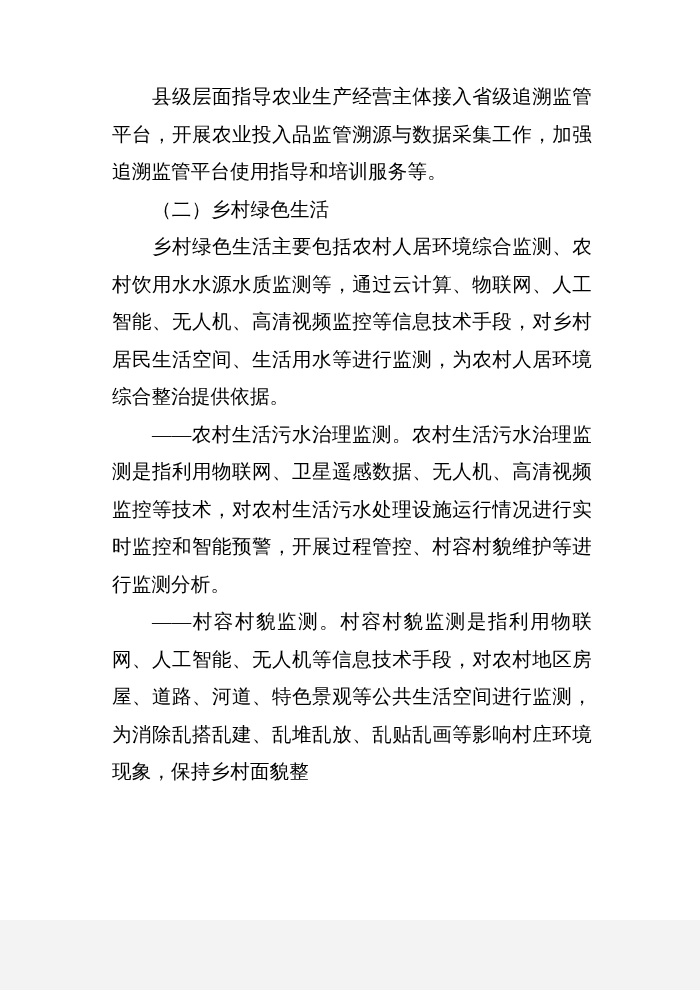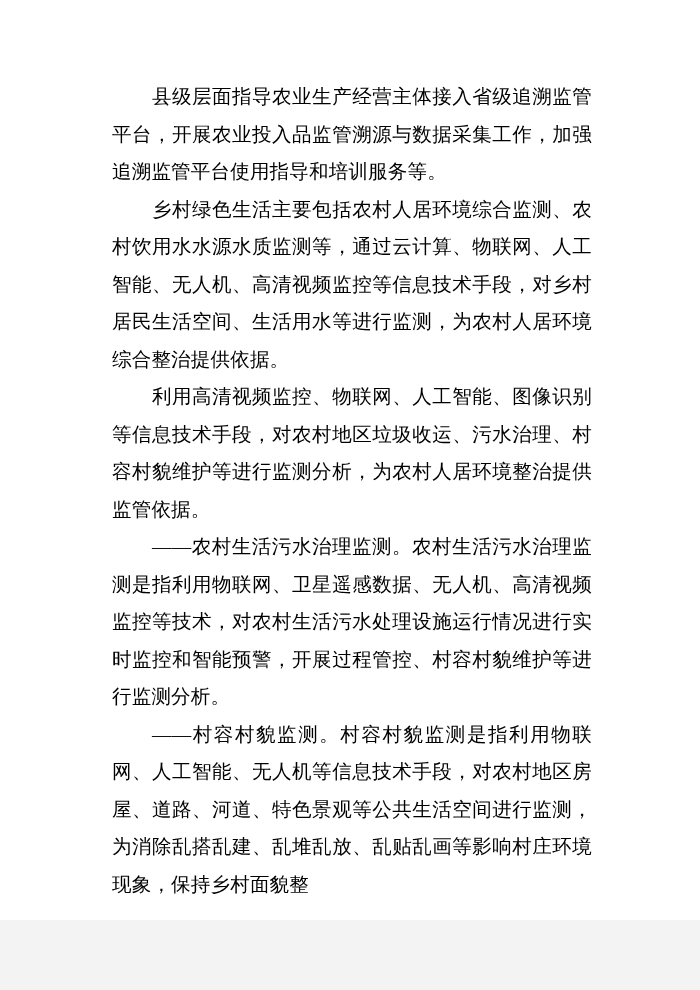--- a/index.html
+++ b/index.html
@@ -54,19 +54,19 @@
     color: #000000;
     font-family: "Liberation Serif", "DejaVu Serif", serif;
   }
 </style>
 </head>
 <body>
 
 <div class="page">
   <div class="content">
     <p class="indent">县级层面指导农业生产经营主体接入省级追溯监管平台，开展农业投入品监管溯源与数据采集工作，加强追溯监管平台使用指导和培训服务等。</p>
+    <p class="subheading">（二）乡村绿色生活</p>
     <p class="indent">乡村绿色生活主要包括农村人居环境综合监测、农村饮用水水源水质监测等，通过云计算、物联网、人工智能、无人机、高清视频监控等信息技术手段，对乡村居民生活空间、生活用水等进行监测，为农村人居环境综合整治提供依据。</p>
-    <p class="indent">利用高清视频监控、物联网、人工智能、图像识别等信息技术手段，对农村地区垃圾收运、污水治理、村容村貌维护等进行监测分析，为农村人居环境整治提供监管依据。</p>
     <p class="indent">——农村生活污水治理监测。农村生活污水治理监测是指利用物联网、卫星遥感数据、无人机、高清视频监控等技术，对农村生活污水处理设施运行情况进行实时监控和智能预警，开展过程管控、村容村貌维护等进行监测分析。</p>
     <p class="indent">——村容村貌监测。村容村貌监测是指利用物联网、人工智能、无人机等信息技术手段，对农村地区房屋、道路、河道、特色景观等公共生活空间进行监测，为消除乱搭乱建、乱堆乱放、乱贴乱画等影响村庄环境现象，保持乡村面貌整</p>
   </div>
   <div class="page-number">58</div>
 </div>
 
 </body></html>

